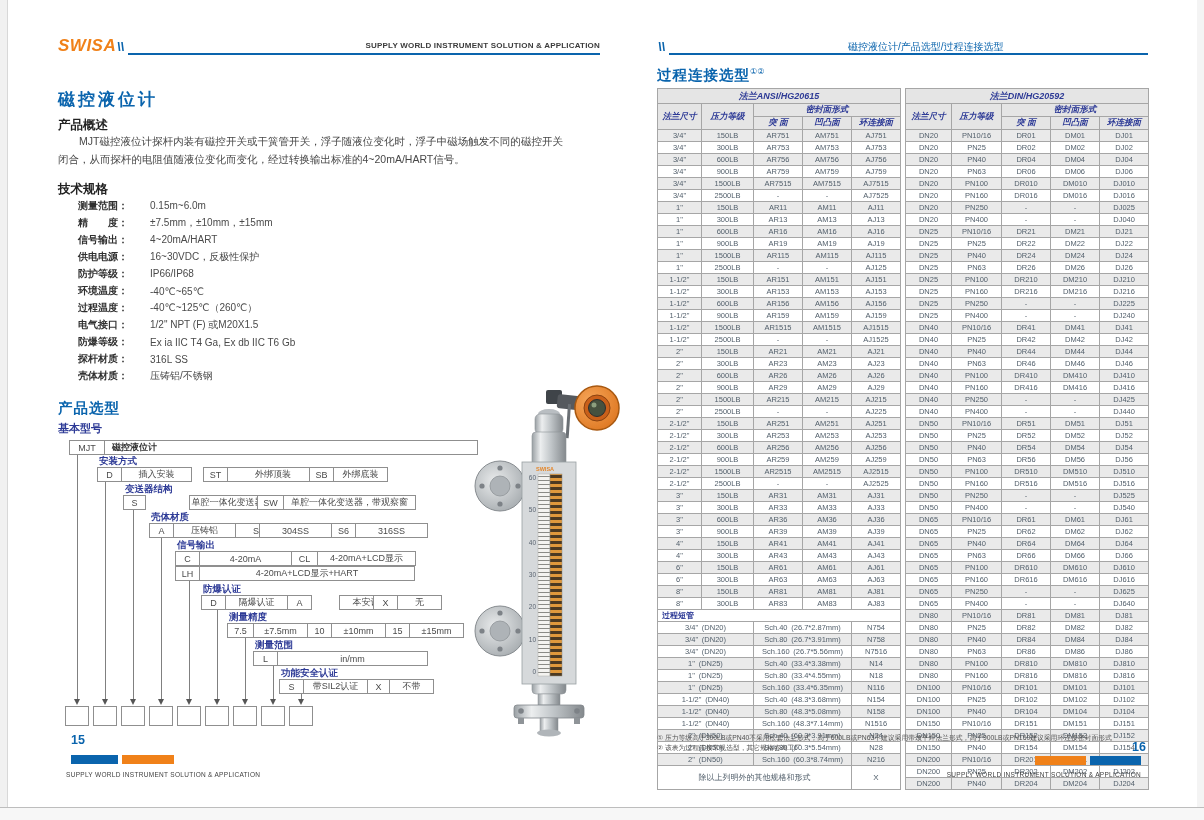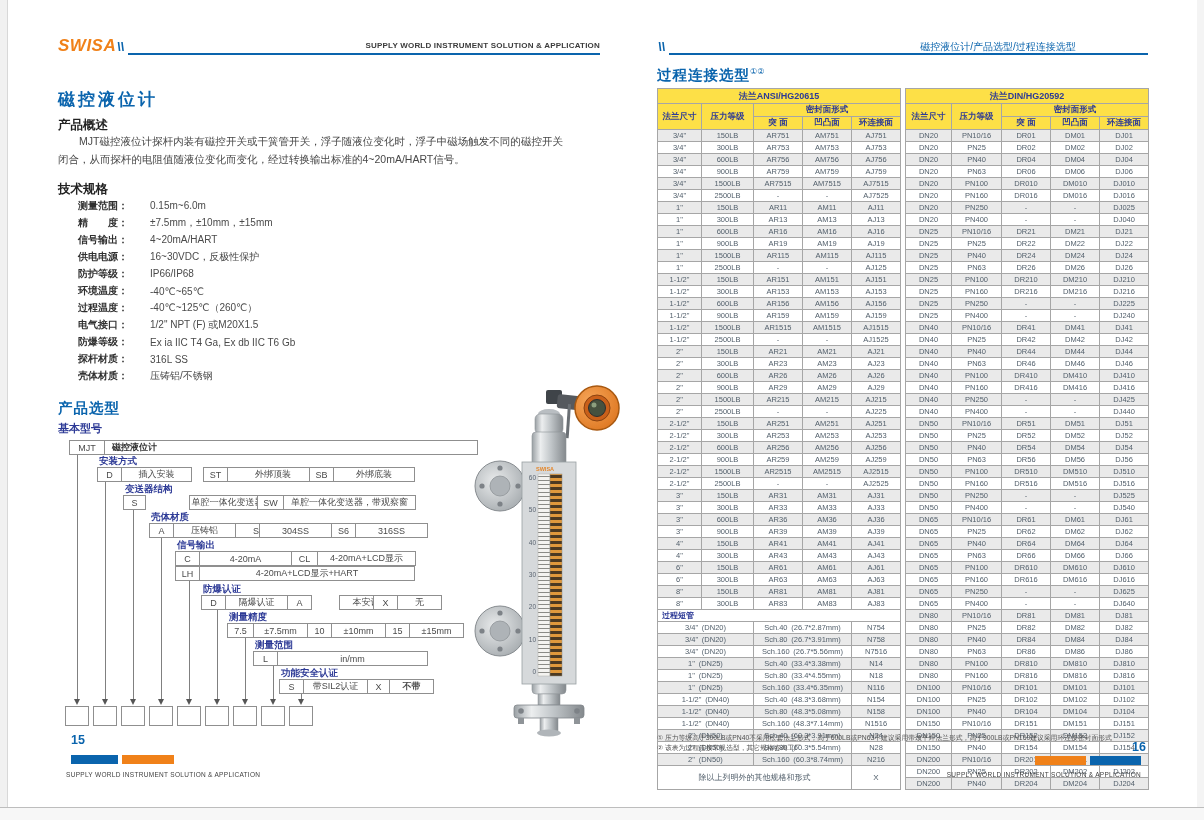--- a/index.html
+++ b/index.html
@@ -32,21 +32,21 @@
   .tree-cell.leftpad{justify-content:flex-start;padding-left:7px;font-weight:bold;color:#333;}
   .tree-glabel{position:absolute;font-size:9.5px;font-weight:bold;color:#2d3a96;white-space:nowrap;}
   .tree-line{position:absolute;width:1px;background:#808080;}
   .tree-arrow{position:absolute;width:0;height:0;border-left:3.5px solid transparent;
               border-right:3.5px solid transparent;border-top:6px solid #555;}
   .code-box{position:absolute;width:24px;height:20px;border:1px solid #8f8f8f;box-sizing:border-box;background:#fff;}
   
   .conn-wrap{display:flex;gap:4px;}
   table.conn{border-collapse:collapse;table-layout:fixed;width:243px;border:1px solid #7a7a7a;}
   .conn th,.conn td{border:1px solid #a6a6a6;text-align:center;overflow:hidden;white-space:nowrap;padding:0;}
-  .conn thead th{color:#2d3a96;font-weight:bold;background:#fde047;}
+  .conn thead th{color:#2d3a96;font-weight:bold;background:#e5e5e5;font-style:italic;}
   .t-title{font-size:9px;height:14px;}
   .t-h{font-size:8.5px;height:12px;}
   .conn td{font-size:7.5px;color:#53606c;height:11px;background:#fff;}
   tr.stripe td{background:#eaeaea;}
   td.section-cell{text-align:left;padding-left:4px;color:#2d3a96;font-weight:bold;background:#fff !important;font-size:8px;}
   td.other-cell{font-size:8px;}
   .note{font-size:6.8px;color:#4f4f4f;line-height:1.4;white-space:nowrap;}
   .pagenum{font-size:12.5px;font-weight:bold;color:#0a64ad;}
   .bar{position:absolute;height:9px;}
   .footer-text{font-size:6.5px;color:#3f3f3f;letter-spacing:0.3px;}
@@ -123,21 +123,21 @@
     <div class="abs h3-blue" style="left:58px;top:421px;">基本型号</div>
     <div class="abs" id="tree" style="left:57px;top:438px;width:430px;height:300px;">
         <div class="tree-cell" style="left: 12px; top: 2px; width: 36px;">MJT</div>
         <div class="tree-cell leftpad" style="left: 47px; top: 2px; width: 374px;">磁控液位计</div>
         <div class="tree-glabel" style="left: 42px; top: 17px;">安装方式</div>
         <div class="tree-cell" style="left: 40px; top: 29px; width: 25px;">D</div>
         <div class="tree-cell" style="left: 64px; top: 29px; width: 71px;">插入安装</div>
         <div class="tree-cell" style="left: 146px; top: 29px; width: 25px;">ST</div>
         <div class="tree-cell" style="left: 170px; top: 29px; width: 92px;">外绑顶装</div>
         <div class="tree-cell" style="left: 252px; top: 29px; width: 25px;">SB</div>
-        <div class="tree-cell" style="left: 276px; top: 29px; width: 82px;">外绑底装</div>
+        <div class="tree-cell" style="left: 276px; top: 29px; width: 55px;">外绑底装</div>
         <div class="tree-glabel" style="left: 68px; top: 45px;">变送器结构</div>
         <div class="tree-cell" style="left: 66px; top: 57px; width: 23px;">S</div>
         <div class="tree-cell" style="left: 88px; top: 57px; width: 113px; margin-left: 44px;">单腔一体化变送器（标准）</div>
         <div class="tree-cell" style="left: 200px; top: 57px; width: 27px;">SW</div>
         <div class="tree-cell" style="left: 226px; top: 57px; width: 133px;">单腔一体化变送器，带观察窗</div>
         <div class="tree-glabel" style="left: 94px; top: 73px;">壳体材质</div>
         <div class="tree-cell" style="left: 92px; top: 85px; width: 25px;">A</div>
         <div class="tree-cell" style="left: 116px; top: 85px; width: 63px;">压铸铝</div>
         <div class="tree-cell" style="left: 178px; top: 85px; width: 47px;">S4</div>
         <div class="tree-cell" style="left: 202px; top: 85px; width: 73px;">304SS</div>
@@ -164,21 +164,21 @@
         <div class="tree-cell" style="left: 274px; top: 185px; width: 55px;">±10mm</div>
         <div class="tree-cell" style="left: 328px; top: 185px; width: 25px;">15</div>
         <div class="tree-cell" style="left: 352px; top: 185px; width: 55px;">±15mm</div>
         <div class="tree-glabel" style="left: 198px; top: 201px; border-radius: 6px;">测量范围</div>
         <div class="tree-cell" style="left: 196px; top: 213px; width: 25px;">L</div>
         <div class="tree-cell" style="left: 220px; top: 213px; width: 151px;">in/mm</div>
         <div class="tree-glabel" style="left: 224px; top: 229px;">功能安全认证</div>
         <div class="tree-cell" style="left: 222px; top: 241px; width: 25px;">S</div>
         <div class="tree-cell" style="left: 246px; top: 241px; width: 65px;">带SIL2认证</div>
         <div class="tree-cell" style="left: 310px; top: 241px; width: 23px;">X</div>
-        <div class="tree-cell" style="left: 332px; top: 241px; width: 45px; font-weight: bold;">不带</div>
+        <div class="tree-cell" style="left: 332px; top: 241px; width: 45px;">不带</div>
         <div class="tree-line" style="left: 20px; top: 17px; height: 244px;"></div>
         <div class="tree-arrow" style="left: 16.5px; top: 261px;"></div>
         <div class="code-box" style="left: 8px; top: 268px;"></div>
         <div class="tree-line" style="left: 48px; top: 44px; height: 217px;"></div>
         <div class="tree-arrow" style="left: 44.5px; top: 261px;"></div>
         <div class="code-box" style="left: 36px; top: 268px;"></div>
         <div class="tree-line" style="left: 76px; top: 72px; height: 189px;"></div>
         <div class="tree-arrow" style="left: 72.5px; top: 261px;"></div>
         <div class="code-box" style="left: 64px; top: 268px;"></div>
         <div class="tree-line" style="left: 104px; top: 100px; height: 161px;"></div>
@@ -283,21 +283,21 @@
     <div class="abs pagenum" style="left:71px;top:733px;">15</div>
     <div class="abs bar" style="left:71px;top:755px;width:47px;background:#0a64ad;"></div>
     <div class="abs bar" style="left:122px;top:755px;width:52px;background:#f08119;"></div>
     <div class="abs footer-text" style="left:66px;top:771px;">SUPPLY WORLD INSTRUMENT SOLUTION &amp; APPLICATION</div>
   </div>
 
   <div class="abs" style="left:620px;top:0;width:584px;height:820px;">
 
     <span class="abs slashes" style="left:38px;top:39px;">\\</span>
     <div class="abs hline" style="left:49px;top:53px;width:479px;"></div>
-    <div class="abs breadcrumb" style="left:228px;top:40px;width:300px;text-align:center;">磁控液位计/产品选型/过程连接选型</div>
+    <div class="abs breadcrumb" style="left:228px;top:40px;width:300px;text-align:left;">磁控液位计/产品选型/过程连接选型</div>
 
     <div class="abs" style="left:37px;top:66px;">
       <span class="h2-blue">过程连接选型</span><sup style="font-size:8px;color:#0a64ad;">①②</sup>
     </div>
 
     <div class="abs conn-wrap" style="left:37px;top:88px;">
       <table class="conn">
         <colgroup>
             <col style="width:44px">
             <col style="width:52px">

